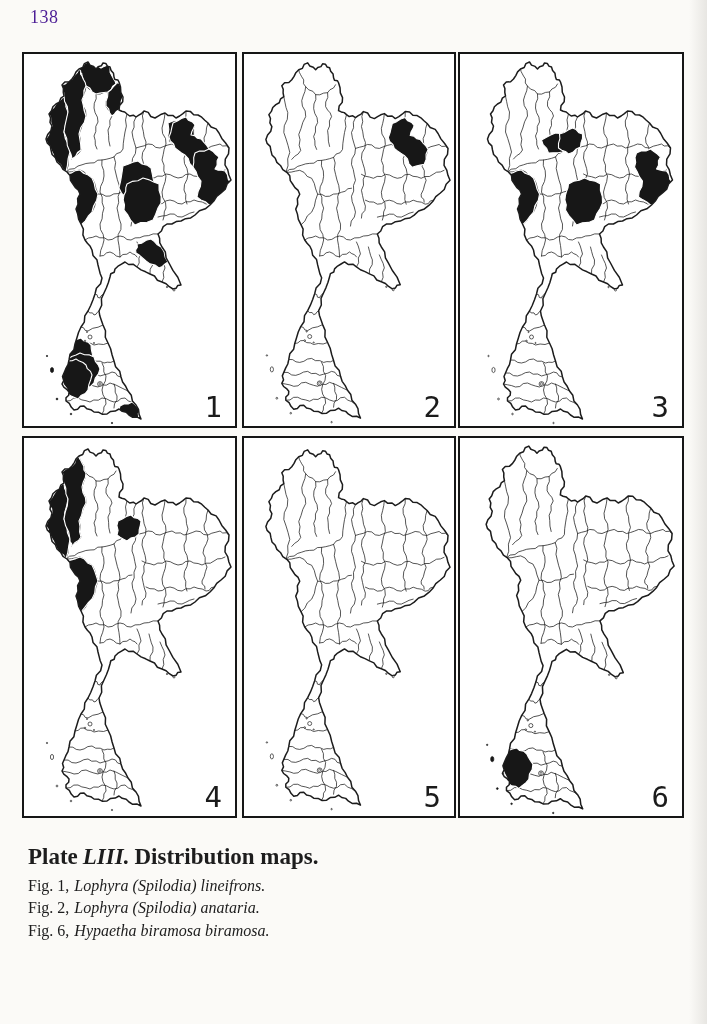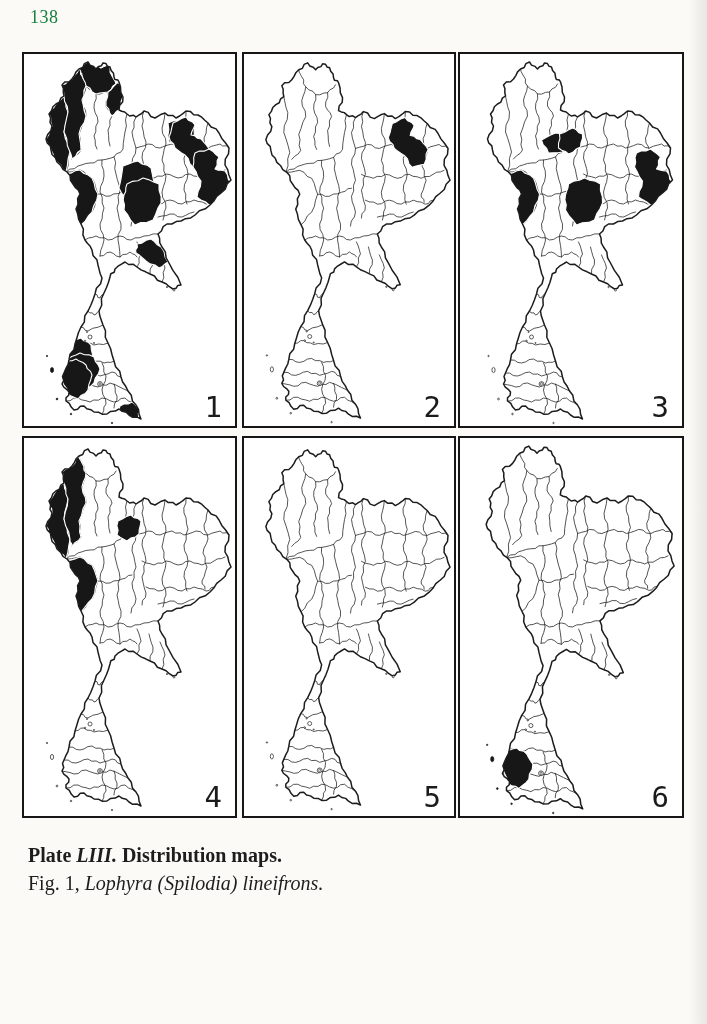--- a/index.html
+++ b/index.html
@@ -10,44 +10,44 @@
     color:#1d1d1d;
   }
   
   body::after{
     content:"";position:absolute;top:0;right:0;bottom:0;width:18px;
     background:linear-gradient(to right, rgba(0,0,0,0), rgba(60,55,45,0.10));
     pointer-events:none;
   }
   #pageno{
     position:absolute;left:30px;top:7px;
-    font-size:18px;letter-spacing:0.5px;color:#15803d;
+    font-size:18px;letter-spacing:0.5px;color:#4c1d95;
   }
   .panel{
     position:absolute;background:#ffffff;
     border:2px solid #161616;box-sizing:border-box;
   }
   #p1{left:22px;top:52px;width:215px;height:376px}
   #p2{left:242px;top:52px;width:214px;height:376px}
   #p3{left:458px;top:52px;width:226px;height:376px}
   #p4{left:22px;top:436px;width:215px;height:382px}
   #p5{left:242px;top:436px;width:214px;height:382px}
   #p6{left:458px;top:436px;width:226px;height:382px}
   .map-slot{position:absolute;left:0;top:0;right:0;bottom:0;}
   .map-slot svg{width:100%;height:100%;display:block;}
   .panel-num{
     position:absolute;right:13px;bottom:4px;
     font-family:"DejaVu Sans Mono", monospace;
     font-size:29px;color:#1b1b1b;line-height:1;
   }
   #caption{position:absolute;left:28px;top:844px;width:560px;}
-  .plate-title{font-weight:bold;font-size:20px;margin-bottom:5px;}
+  .plate-title{font-weight:bold;font-size:23px;margin-bottom:5px;}
   .plate-title .sp{padding-right:5px;}
   .plate-no{font-style:italic;}
-  .fig-line{font-size:20px;line-height:22.4px;}
+  .fig-line{font-size:16px;line-height:22.4px;}
   .fig-label{padding-right:5px;}
   .species{font-style:italic;}
 </style>
 </head>
 <body>
 
 <div id="pageno">138</div>
 
 <div class="panel" id="p1">
   <div class="map-slot">
@@ -472,13 +472,15 @@
       </svg>
     </div>
   <div class="panel-num">6</div>
 </div>
 
 <div id="caption">
   <div class="plate-title">
     <span class="sp">Plate</span><span class="sp plate-no">LIII.</span><span>Distribution maps.</span>
   </div>
   <div class="fig-line"><span class="fig-label">Fig. 1,</span><span class="species">Lophyra (Spilodia) lineifrons.</span></div>
+  <div class="fig-line"><span class="fig-label">Fig. 2,</span><span class="species">Lophyra (Spilodia) anataria.</span></div>
+  <div class="fig-line"><span class="fig-label">Fig. 6,</span><span class="species">Hypaetha biramosa biramosa.</span></div>
 </div>
 
 </body></html>

